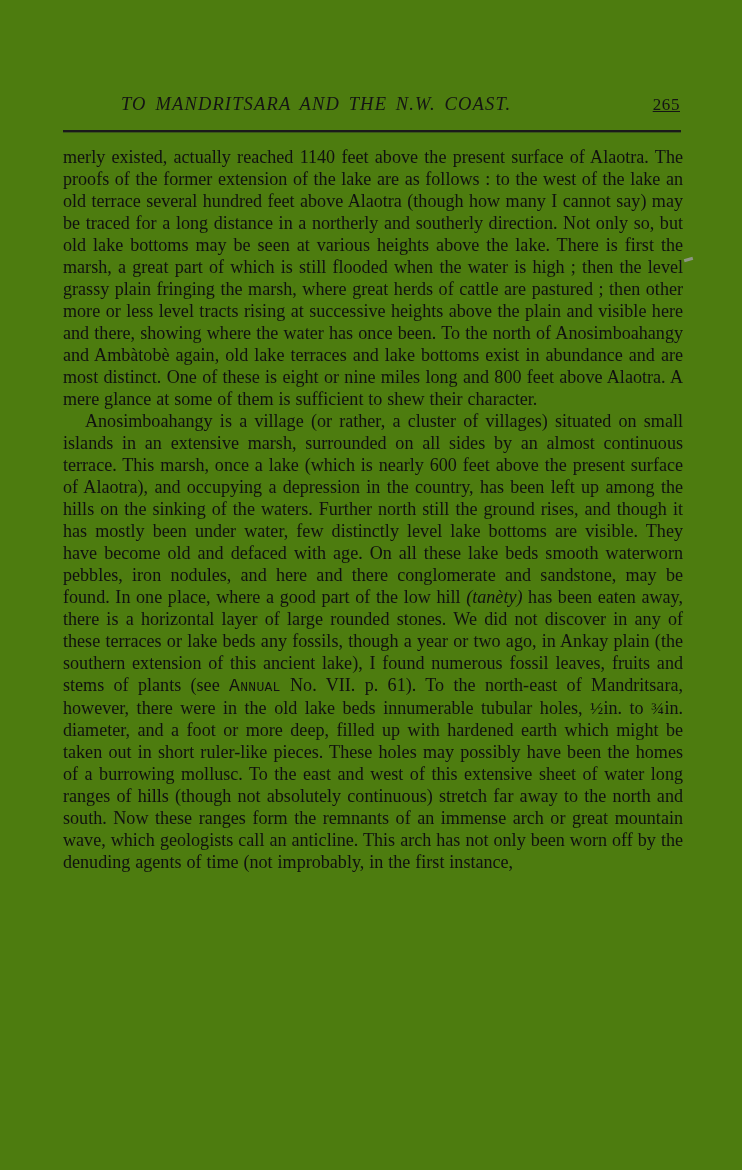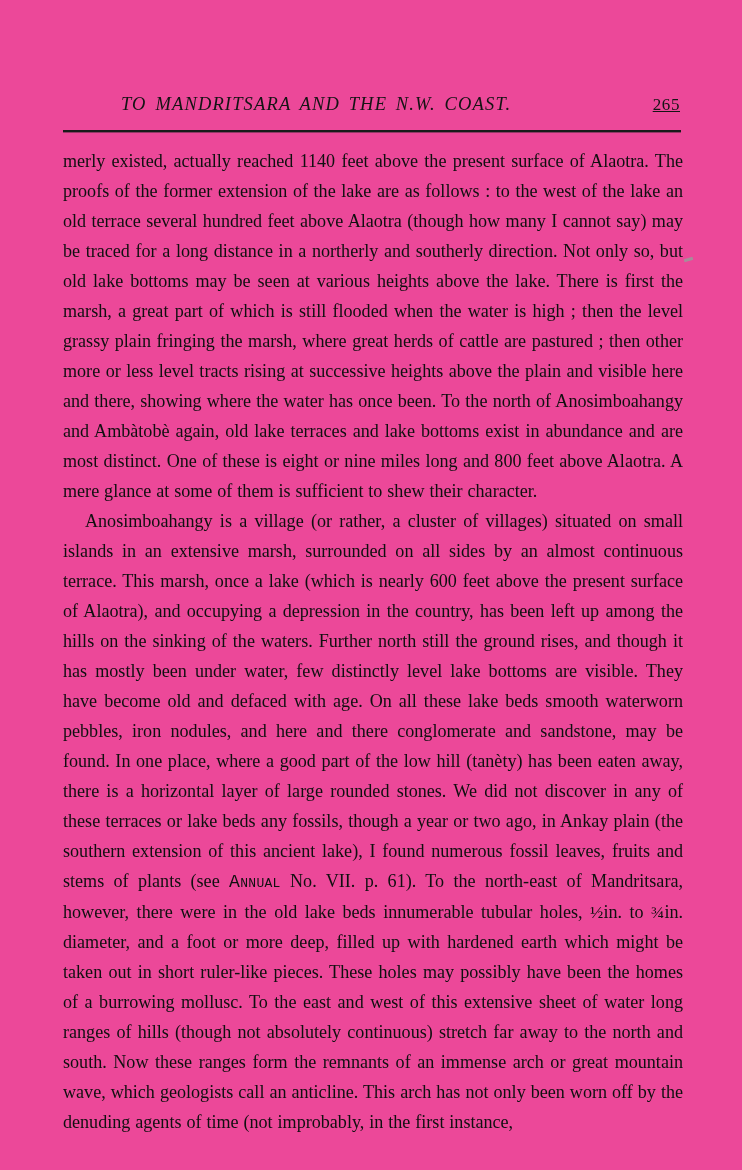--- a/index.html
+++ b/index.html
@@ -4,21 +4,21 @@
 <style>
   html, body {
     margin: 0;
     padding: 0;
     background: #ffffff;
   }
   .page {
     position: relative;
     width: 742px;
     height: 1170px;
-    background: #ec4899;
+    background: #4d7c0f;
     overflow: hidden;
     font-family: "Liberation Serif", "DejaVu Serif", serif;
     color: #0d0d0d;
   }
 
   
   .header-block {
     position: absolute;
     left: 63px;
     top: 94px;
@@ -66,36 +66,37 @@
   
   .body-block {
     position: absolute;
     left: 63px;
     top: 146px;
     width: 620px;
   }
   .para {
     margin: 0;
     font-size: 18.1px;
-    line-height: 30px;
+    line-height: 22px;
     text-align: justify;
     text-align-last: left;
     color: #101010;
     word-spacing: 0.4px;
     -webkit-font-smoothing: none;
   }
   .para.indent {
     text-indent: 22px;
   }
   .para .smallcaps {
     font-variant: small-caps;
     letter-spacing: 0.3px;
     font-family: Liberation Mono, monospace;
   }
   .para .ital {
+    font-style: italic;
   }
   .frac {
     font-size: 0.98em;
   }
 
   
   .margin-speck {
     position: absolute;
     left: 684px;
     top: 258px;

